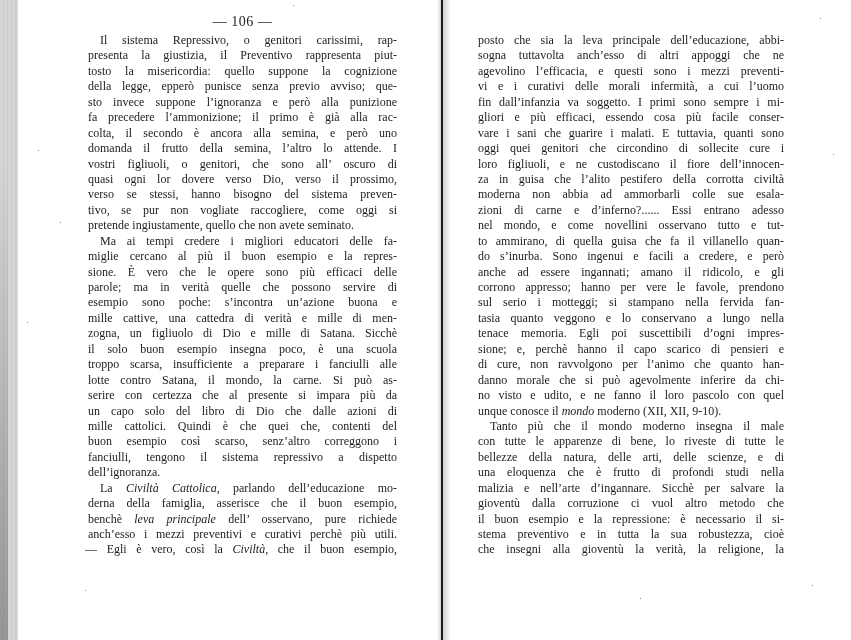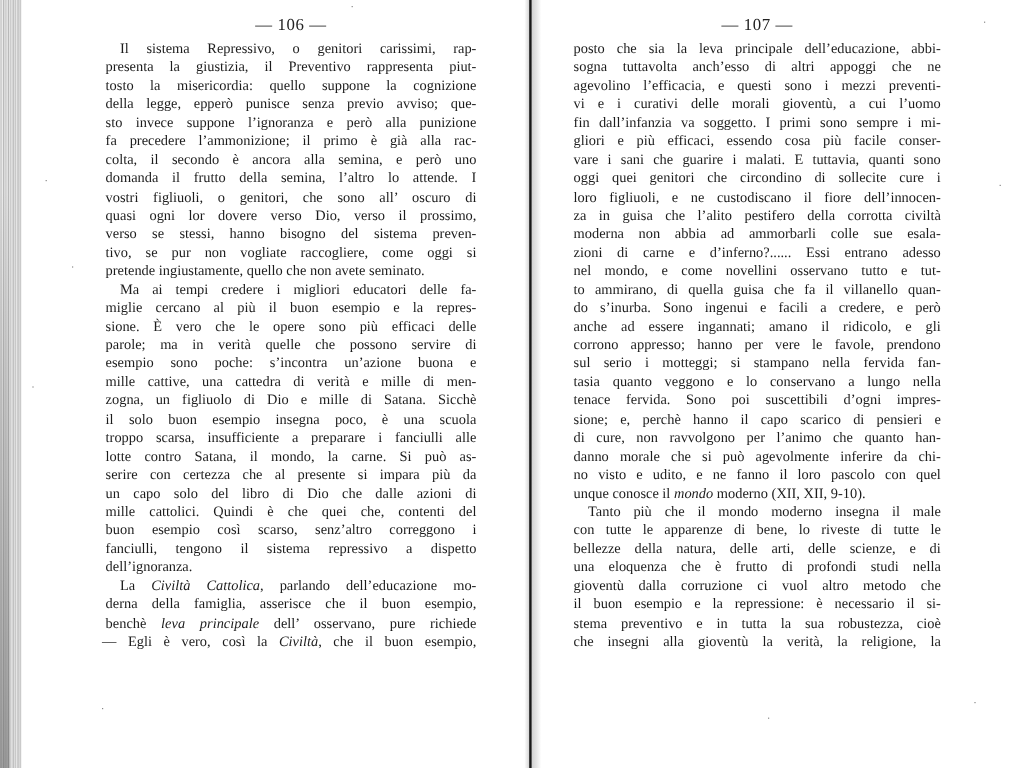--- a/index.html
+++ b/index.html
@@ -124,56 +124,57 @@
         <span class="line">lotte contro Satana, il mondo, la carne. Si può as-</span>
         <span class="line">serire con certezza che al presente si impara più da</span>
         <span class="line">un capo solo del libro di Dio che dalle azioni di</span>
         <span class="line">mille cattolici. Quindi è che quei che, contenti del</span>
         <span class="line">buon esempio così scarso, senz’altro correggono i</span>
         <span class="line">fanciulli, tengono il sistema repressivo a dispetto</span>
         <span class="line last">dell’ignoranza.</span>
         <span class="line indent"><span>La </span><em>Civiltà Cattolica</em><span>, parlando dell’educazione mo-</span></span>
         <span class="line">derna della famiglia, asserisce che il buon esempio,</span>
         <span class="line"><span>benchè </span><em>leva principale</em><span> dell’ osservano, pure richiede</span></span>
+        <span class="line">anch’esso i mezzi preventivi e curativi perchè più utili.</span>
         <span class="line outdent"><span>— Egli è vero, così la </span><em>Civiltà</em><span>, che il buon esempio,</span></span>
       </div>
   </div>
 
   <div class="page page-right">
-    <div class="folio">— 107 —</div>
     <div class="body-text" id="right-body">
         <span class="line">posto che sia la leva principale dell’educazione, abbi-</span>
         <span class="line">sogna tuttavolta anch’esso di altri appoggi che ne</span>
         <span class="line">agevolino l’efficacia, e questi sono i mezzi preventi-</span>
-        <span class="line">vi e i curativi delle morali gioventù, a cui l’uomo</span>
+        <span class="line">vi e i curativi delle morali infermità, a cui l’uomo</span>
         <span class="line">fin dall’infanzia va soggetto. I primi sono sempre i mi-</span>
         <span class="line">gliori e più efficaci, essendo cosa più facile conser-</span>
         <span class="line">vare i sani che guarire i malati. E tuttavia, quanti sono</span>
         <span class="line">oggi quei genitori che circondino di sollecite cure i</span>
         <span class="line">loro figliuoli, e ne custodiscano il fiore dell’innocen-</span>
         <span class="line">za in guisa che l’alito pestifero della corrotta civiltà</span>
         <span class="line">moderna non abbia ad ammorbarli colle sue esala-</span>
         <span class="line">zioni di carne e d’inferno?...... Essi entrano adesso</span>
         <span class="line">nel mondo, e come novellini osservano tutto e tut-</span>
         <span class="line">to ammirano, di quella guisa che fa il villanello quan-</span>
         <span class="line">do s’inurba. Sono ingenui e facili a credere, e però</span>
         <span class="line">anche ad essere ingannati; amano il ridicolo, e gli</span>
         <span class="line">corrono appresso; hanno per vere le favole, prendono</span>
         <span class="line">sul serio i motteggi; si stampano nella fervida fan-</span>
         <span class="line">tasia quanto veggono e lo conservano a lungo nella</span>
-        <span class="line">tenace fervida. Sono poi suscettibili d’ogni impres-</span>
+        <span class="line">tenace memoria. Egli poi suscettibili d’ogni impres-</span>
         <span class="line">sione; e, perchè hanno il capo scarico di pensieri e</span>
         <span class="line">di cure, non ravvolgono per l’animo che quanto han-</span>
         <span class="line">danno morale che si può agevolmente inferire da chi-</span>
         <span class="line">no visto e udito, e ne fanno il loro pascolo con quel</span>
         <span class="line last"><span>unque conosce il </span><em>mondo</em><span> moderno (XII, XII, 9-10).</span></span>
         <span class="line indent">Tanto più che il mondo moderno insegna il male</span>
         <span class="line">con tutte le apparenze di bene, lo riveste di tutte le</span>
         <span class="line">bellezze della natura, delle arti, delle scienze, e di</span>
         <span class="line">una eloquenza che è frutto di profondi studi nella</span>
+        <span class="line">malizia e nell’arte d’ingannare. Sicchè per salvare la</span>
         <span class="line">gioventù dalla corruzione ci vuol altro metodo che</span>
         <span class="line">il buon esempio e la repressione: è necessario il si-</span>
         <span class="line">stema preventivo e in tutta la sua robustezza, cioè</span>
         <span class="line">che insegni alla gioventù la verità, la religione, la</span>
       </div>
   </div>
 
   <div class="speck" style="left:293px;top:5px"></div>
   <div class="speck" style="left:38px;top:150px"></div>
   <div class="speck" style="left:60px;top:222px"></div>

